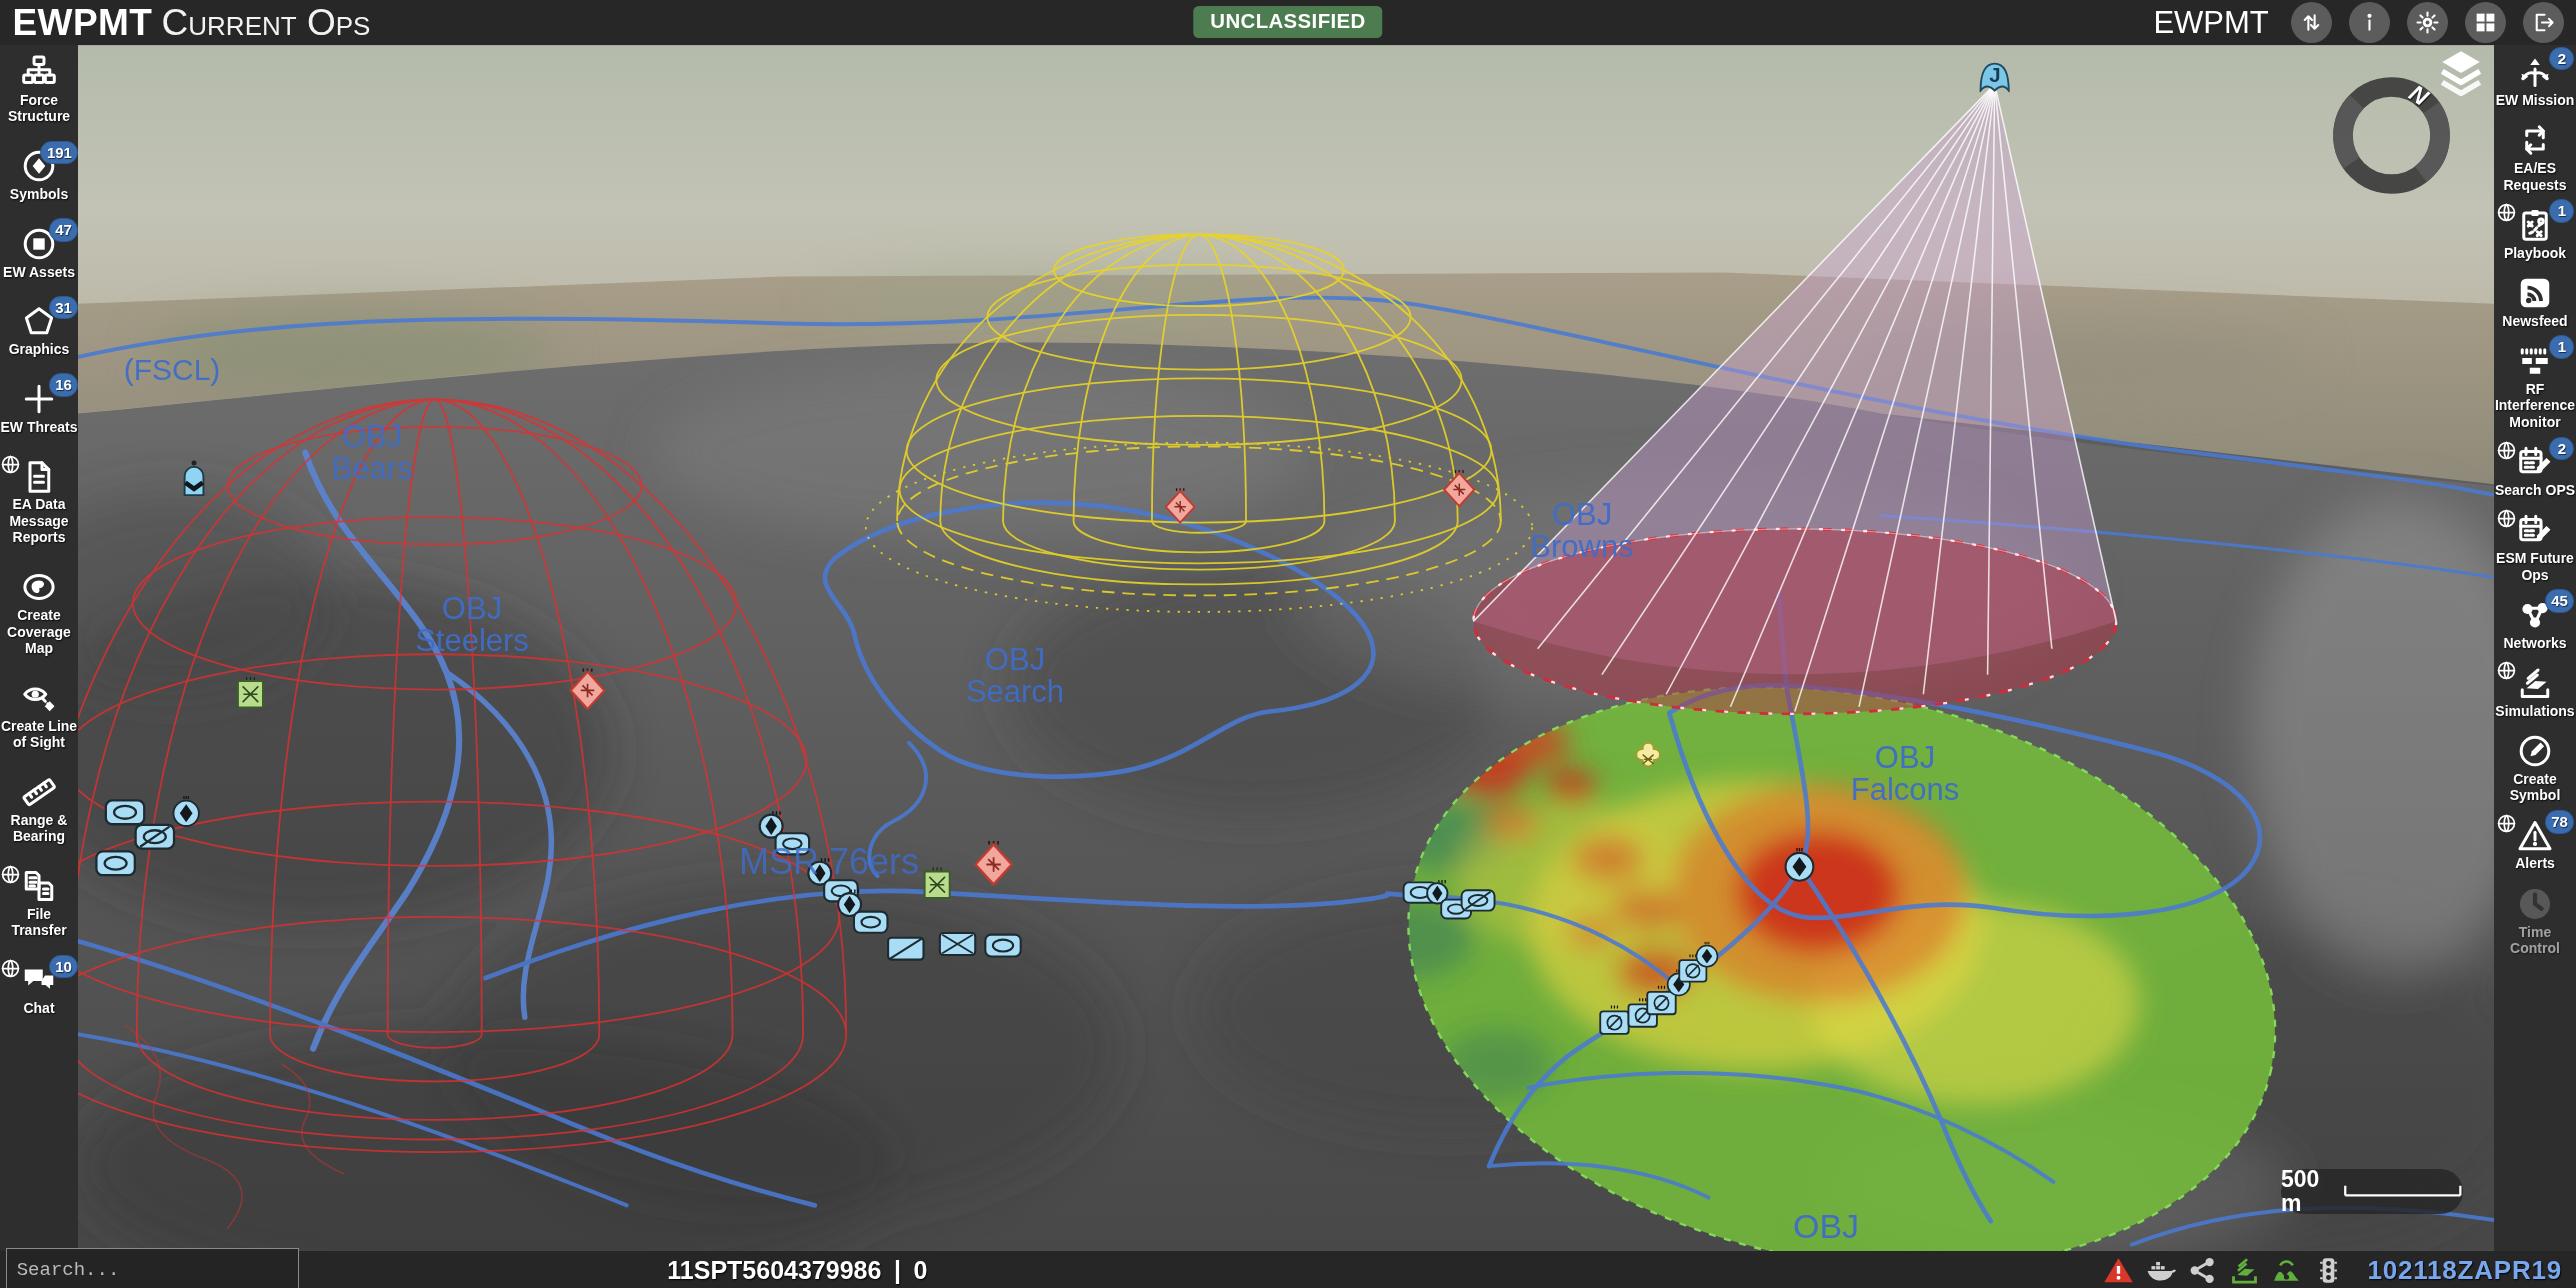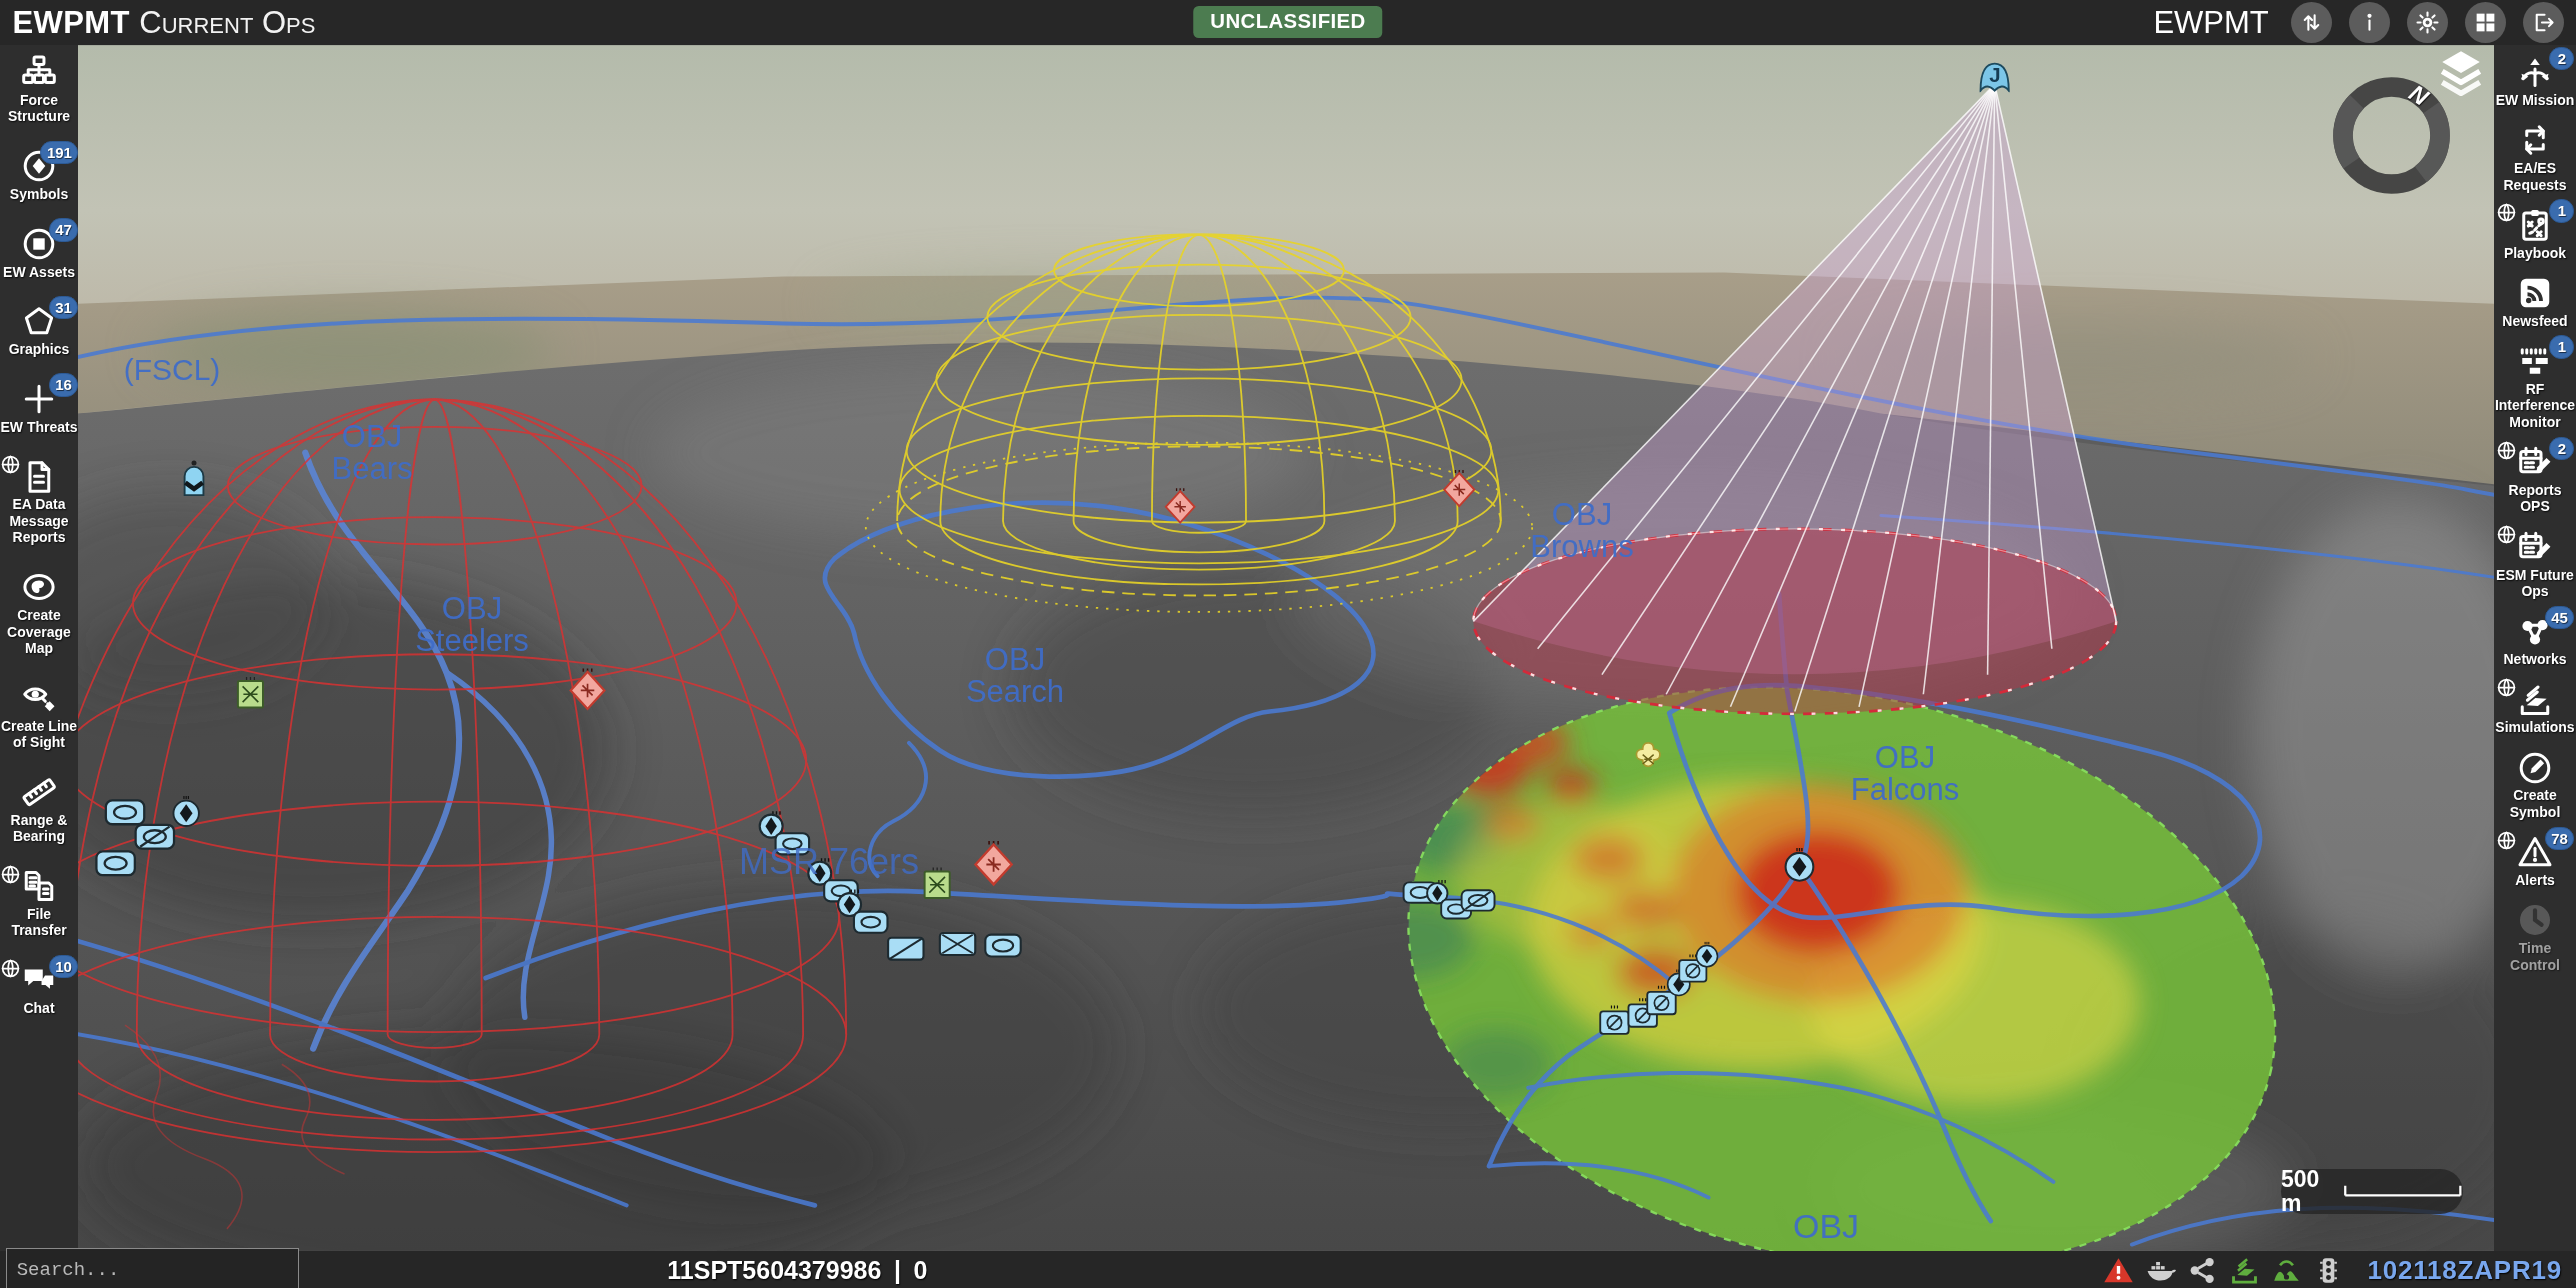--- a/index.html
+++ b/index.html
@@ -3,21 +3,21 @@
 <meta charset="utf-8">
 <style>
   * { margin:0; padding:0; box-sizing:border-box; }
   html,body { width:2576px; height:1289px; overflow:hidden; background:#262626;
     font-family:"Liberation Sans", sans-serif; }
   .root { position:relative; width:2576px; height:1289px; }
 
   
   .topbar { position:absolute; left:0; top:0; width:2576px; height:45px; background:#272727;
     display:flex; align-items:center; z-index:40; }
-  .brand { padding-left:12.5px; color:#fff; font-size:31px; white-space:nowrap; }
+  .brand { padding-left:12.5px; color:#fff; font-size:37px; white-space:nowrap; }
   .brand b { font-weight:bold; letter-spacing:0.4px; }
   .brand .page { font-variant:small-caps; font-weight:400; margin-left:9.4px; color:#f2f2f2; }
   .classif { position:absolute; left:50%; top:5.5px; transform:translateX(-50%);
     background:#4c7c50; color:#fff; font-weight:bold; font-size:20.4px; padding:4.7px 17px;
     border-radius:5.5px; letter-spacing:0.4px; }
   .top-right { margin-left:auto; display:flex; align-items:center; gap:17px; padding-right:12.5px; }
   .top-right .rbrand { color:#fff; font-size:31px; font-weight:400; margin-right:4.7px; }
   .cbtn { width:41px; height:41px; border-radius:50%; background:#5c5c5c; display:flex;
     align-items:center; justify-content:center; cursor:pointer; }
   .cbtn svg { width:25px; height:25px; }
@@ -363,21 +363,21 @@
       <span class="icon">
           <svg viewBox="0 0 24 24">
             <g class="ic" stroke-width="2">
               <rect x="2.5" y="5" width="13.5" height="13.5" rx="1.5"></rect>
               <path d="M6 2.8V7M12.5 2.8V7M2.5 9.5H16"></path>
               <path d="M5.5 12.5h2M9 12.5h2M5.5 15.5h2M9 15.5h2"></path>
             </g>
             <path d="M13.5 15.5l6.2-6.2 2.6 2.6-6.2 6.2-3.2.6z" fill="#fff"></path>
           </svg>
         </span>
-      <span class="lbl">Reports OPS</span>
+      <span class="lbl">Search OPS</span>
     </div>
     <div class="side-item">
       <span class="globe"><svg viewBox="0 0 24 24">
             <g class="ic" stroke-width="1.8">
               <circle cx="12" cy="12" r="9"></circle>
               <path d="M3 12h18M12 3c3.4 3 3.4 15 0 18M12 3c-3.4 3-3.4 15 0 18"></path>
             </g>
           </svg></span>
       <span class="icon">
           <svg viewBox="0 0 24 24">

